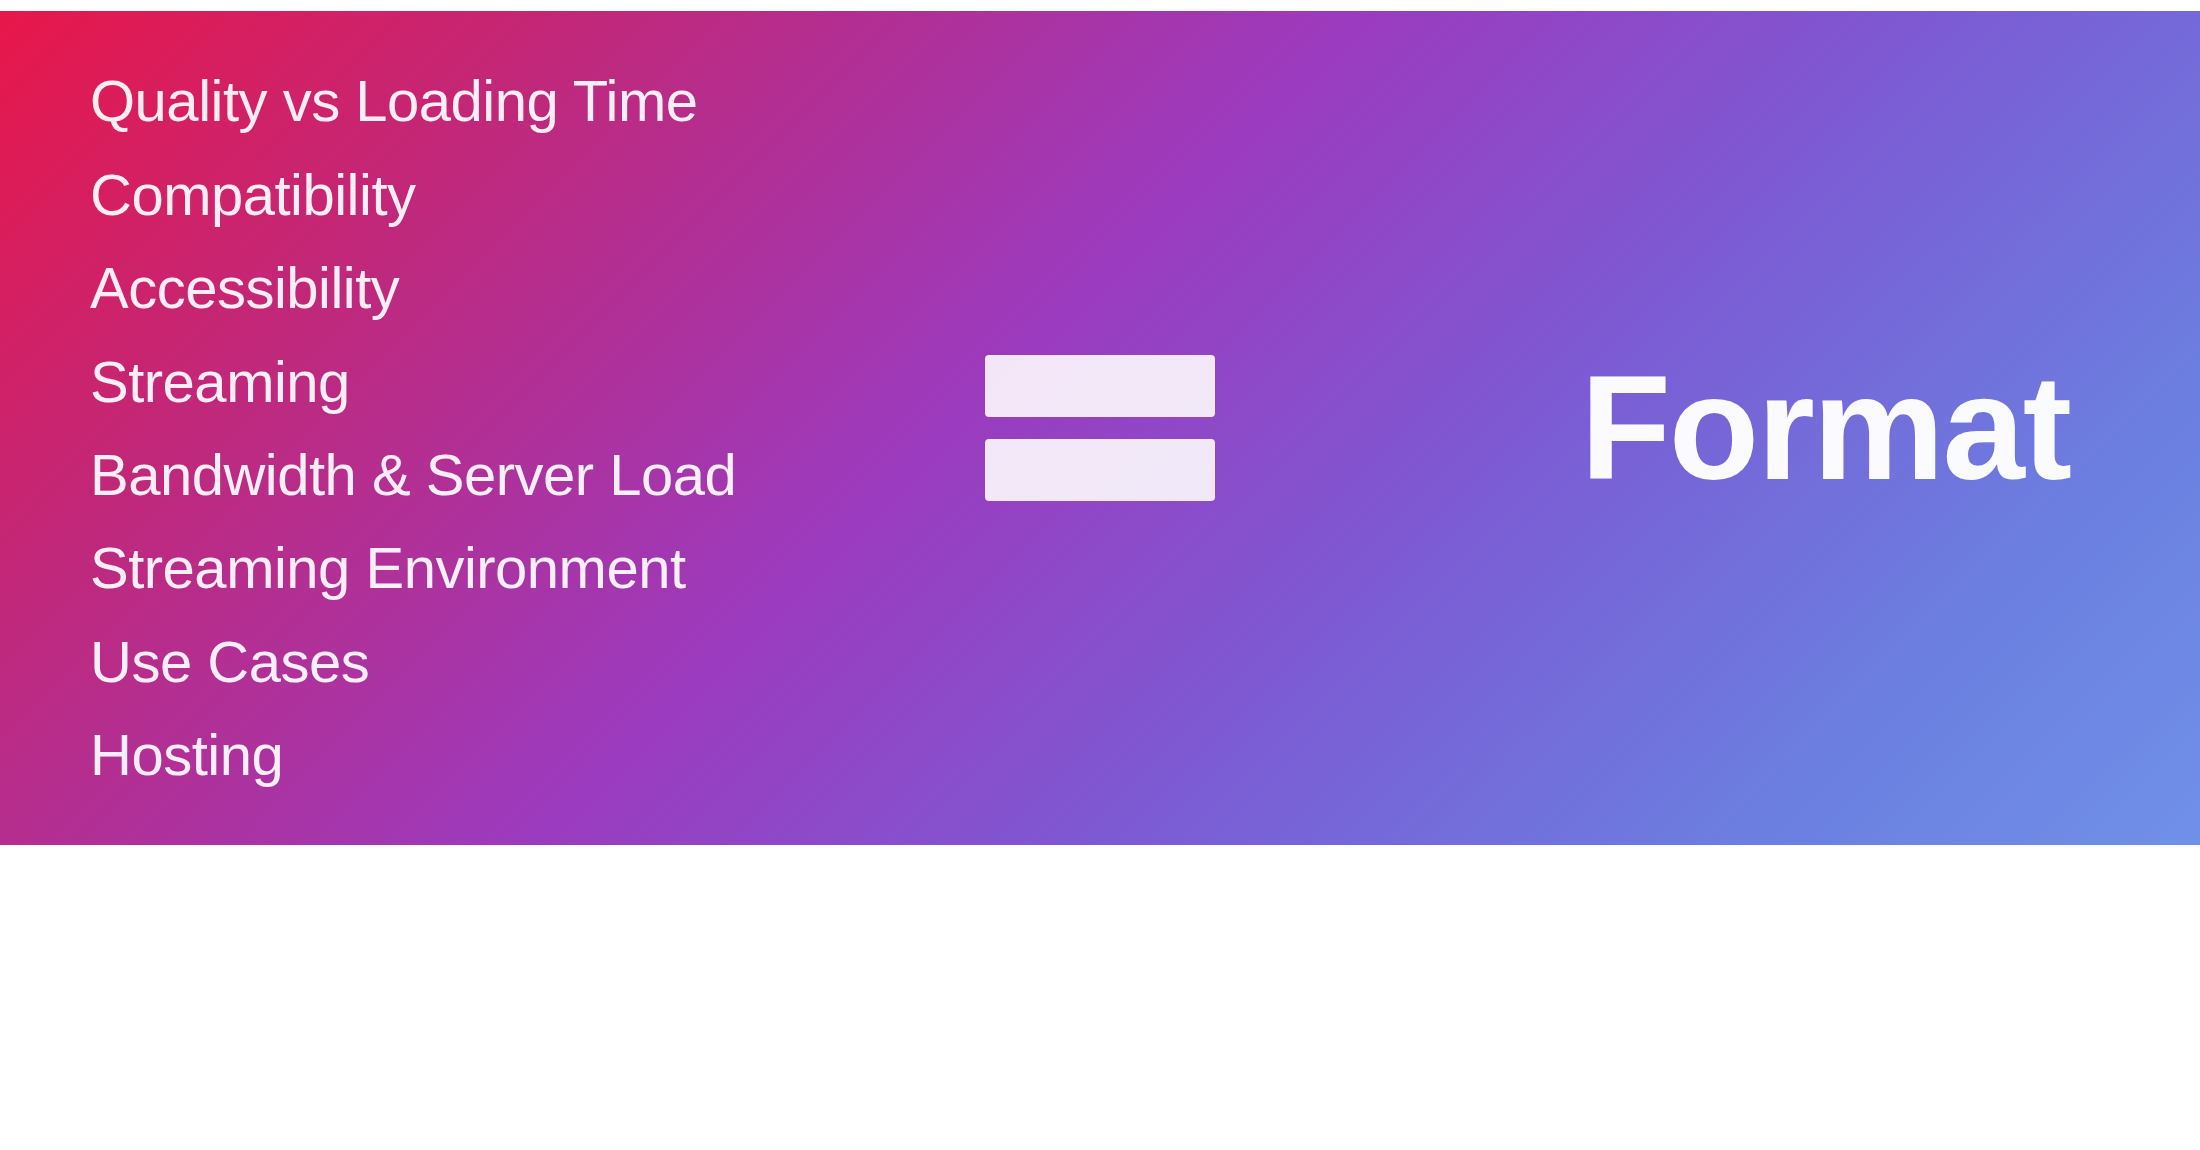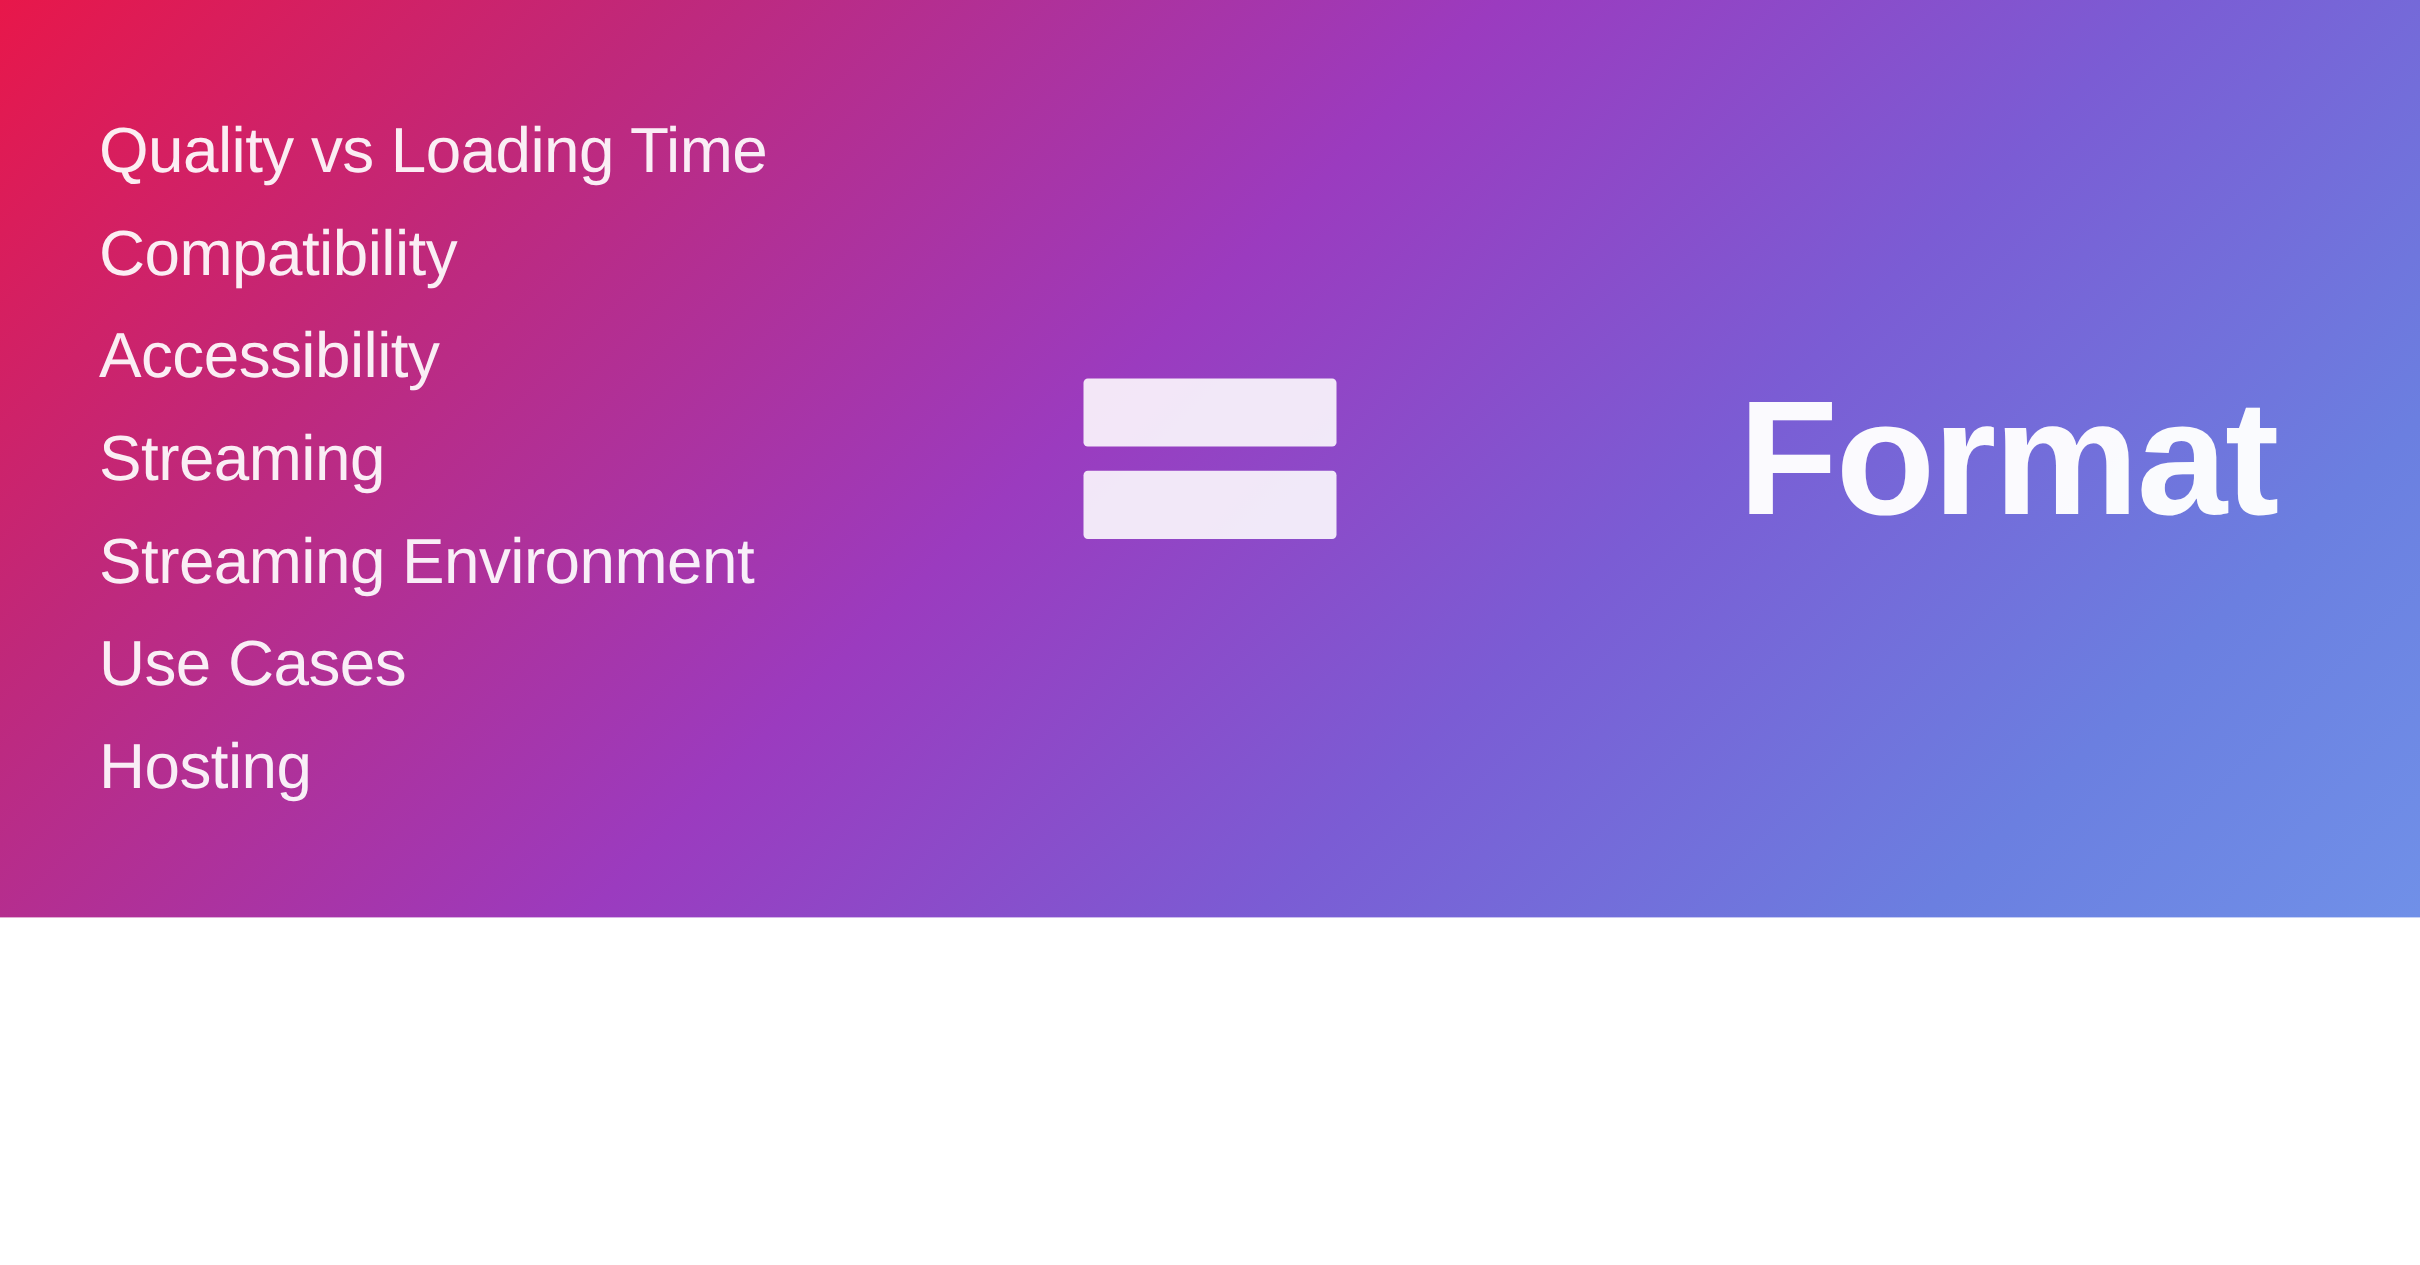--- a/index.html
+++ b/index.html
@@ -14,20 +14,21 @@
       overflow: hidden;
     }
 
     .slide {
       width: 2200px;
       height: 834px;
       background: linear-gradient(135deg, #e8174a 0%, #c0287a 20%, #9b3bbf 45%, #7b5cd4 65%, #6b7fe0 85%, #7090e8 100%);
       display: flex;
       align-items: center;
       position: relative;
+      margin-top: 11px;
     }
 
     .left-menu {
       position: absolute;
       left: 90px;
       top: 0;
       height: 100%;
       display: flex;
       flex-direction: column;
       justify-content: center;
@@ -78,20 +79,21 @@
 </head>
 <body>
 
 <div class="slide">
 
   <div class="left-menu">
     <span class="menu-item">Quality vs Loading Time</span>
     <span class="menu-item">Compatibility</span>
     <span class="menu-item">Accessibility</span>
     <span class="menu-item">Streaming</span>
+    <span class="menu-item">Bandwidth &amp; Server Load</span>
     <span class="menu-item">Streaming Environment</span>
     <span class="menu-item">Use Cases</span>
     <span class="menu-item">Hosting</span>
   </div>
 
   <div class="center-icon">
     <div class="bar"></div>
     <div class="bar"></div>
   </div>
 

